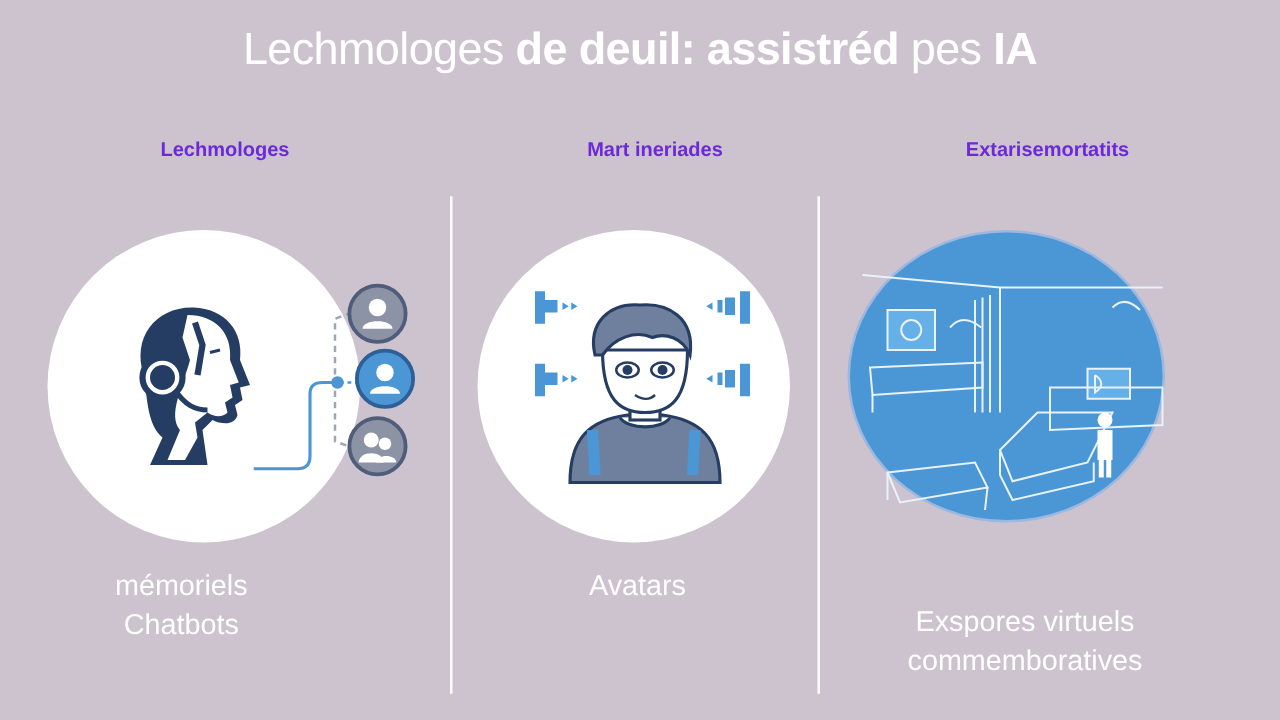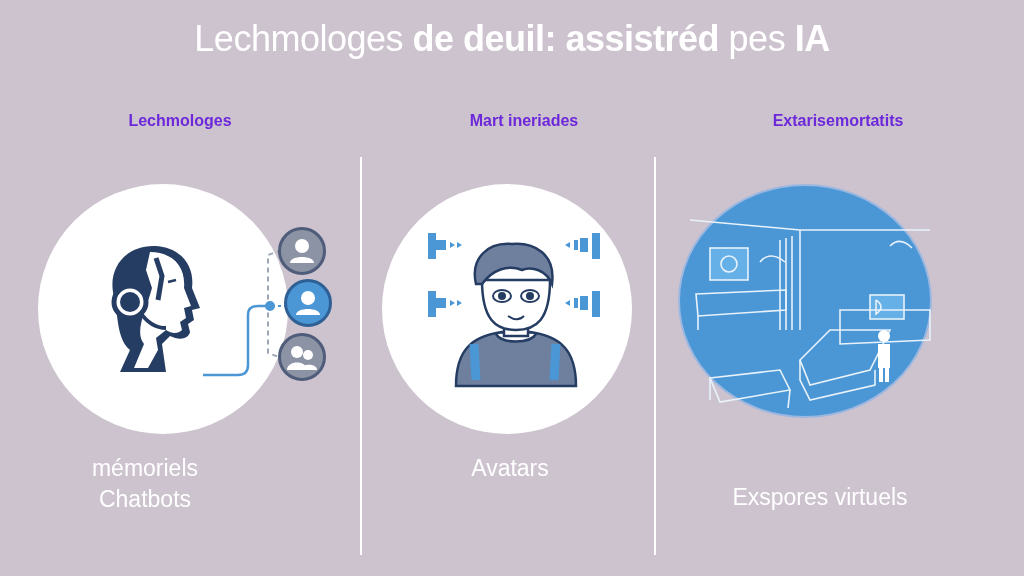--- a/index.html
+++ b/index.html
@@ -148,13 +148,14 @@
 
 <div class="caption" style="left:70px; top:453px; width:150px;">
   <div>mémoriels</div>
   <div>Chatbots</div>
 </div>
 <div class="caption" style="left:435px; top:453px; width:150px;">
   <div>Avatars</div>
 </div>
 <div class="caption" style="left:700px; top:453px; width:240px;margin-top:29px;">
   <div>Exspores virtuels</div>
+  <div>commemboratives</div>
 </div>
 
 </body></html>

